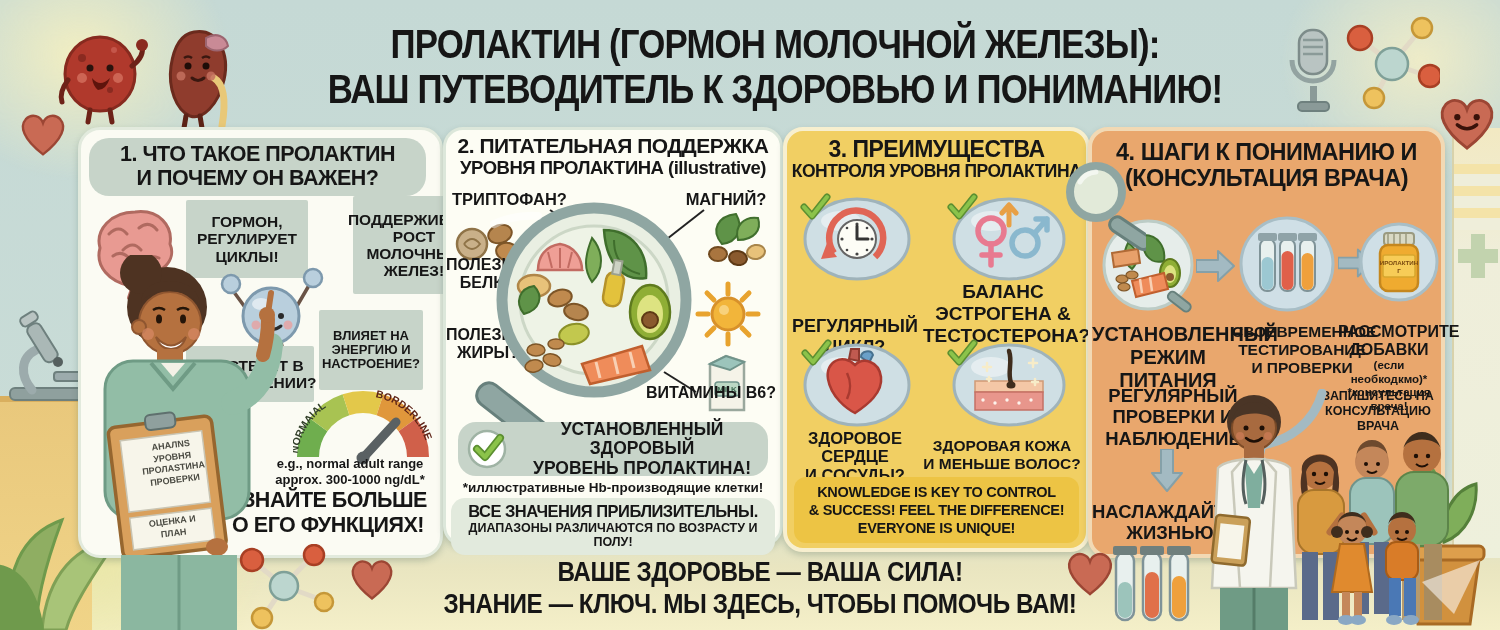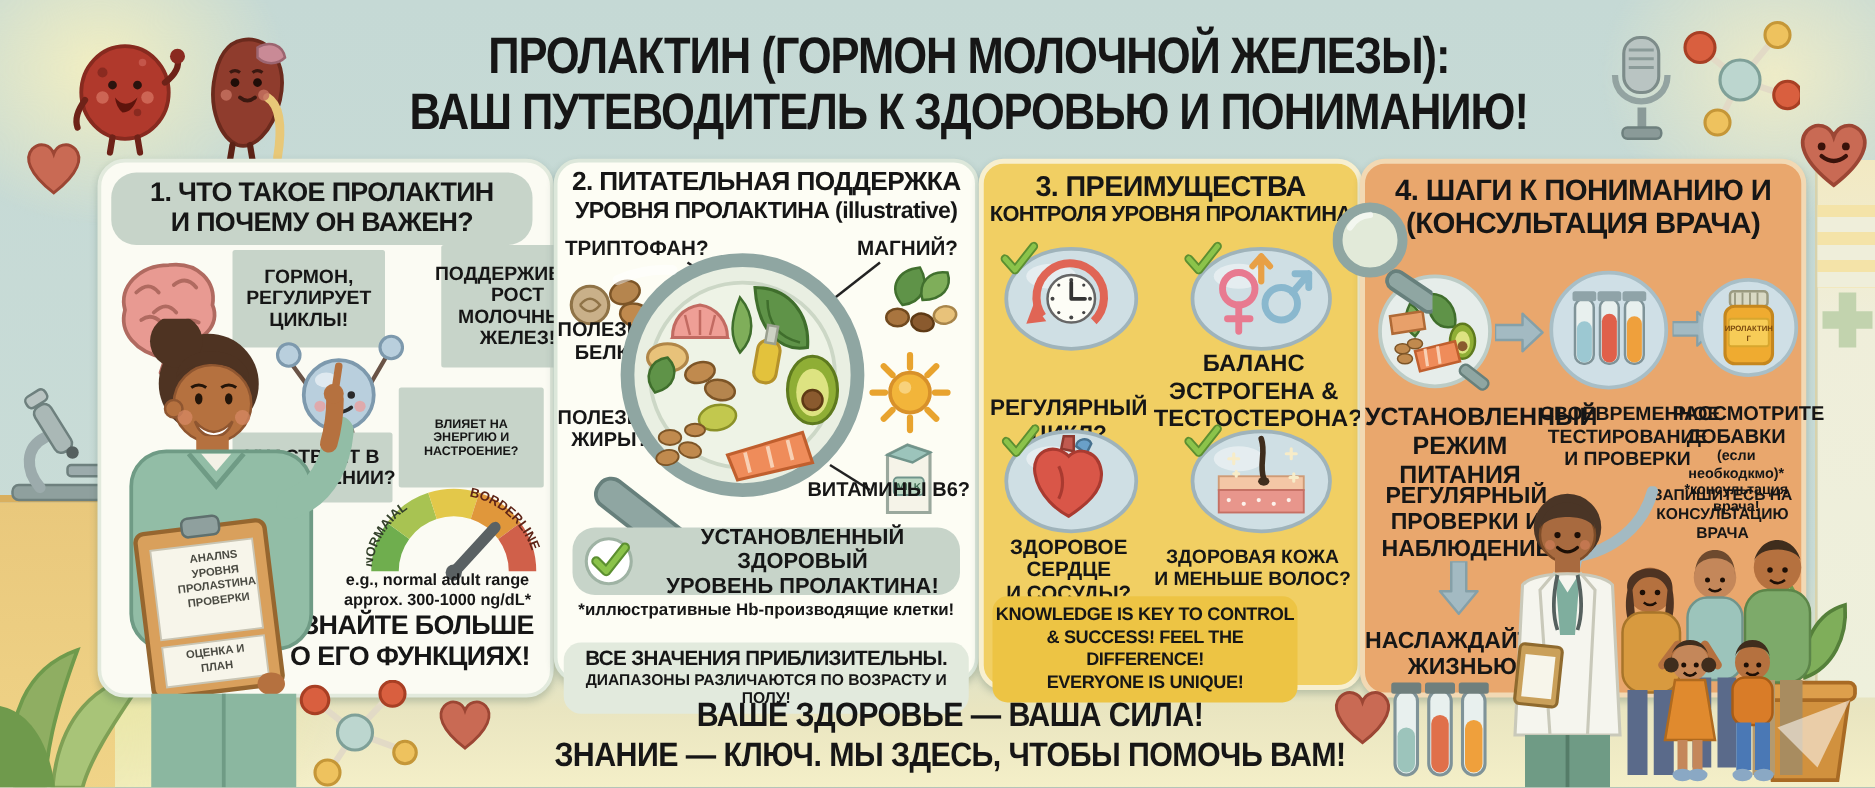--- a/index.html
+++ b/index.html
@@ -135,21 +135,21 @@
       <circle cx="60" cy="58" r="28" fill="#b9cfdd" stroke="#7d99ad" stroke-width="3"></circle>
       <ellipse cx="50" cy="46" rx="9" ry="6" fill="#ffffff" opacity=".55"></ellipse>
       <circle cx="52" cy="58" r="3" fill="#2a2a2a"></circle>
         <circle cx="70" cy="58" r="3" fill="#2a2a2a"></circle>
       <path d="M52 68 Q61 75 70 68" stroke="#2a2a2a" stroke-width="3" fill="none" stroke-linecap="round"></path>
       <circle cx="45" cy="67" r="4.5" fill="#e8a0a0" opacity=".8"></circle>
         <circle cx="77" cy="67" r="4.5" fill="#e8a0a0" opacity=".8"></circle>
     </svg>
     <div class="bubble abs pl" style="left:105px;top:216px;width:128px;height:56px;font-size:15.5px;">УЧАСТВУЕТ В
 РАЗМНОЖЕНИИ?</div>
-    <div class="bubble abs pl" style="left:238px;top:180px;width:116px;height:80px;font-size:10px;">ВЛИЯЕТ НА
+    <div class="bubble abs pl" style="left:238px;top:180px;width:104px;height:80px;font-size:13px;">ВЛИЯЕТ НА
 ЭНЕРГИЮ И
 НАСТРОЕНИЕ?</div>
 
     <svg class="abs" style="left:212px;top:252px;" width="140" height="84" viewBox="0 0 140 84">
       <defs>
           <path id="arcLbl" d="M4 80 A66 66 0 0 1 136 80" fill="none"></path>
         </defs>
       <g fill="none" stroke-width="22">
         <path d="M15 75 A55 55 0 0 1 25.5 42.7" stroke="#6fae4e"></path>
         <path d="M25.5 42.7 A55 55 0 0 1 53 22.7" stroke="#a8c352"></path>
@@ -290,21 +290,21 @@
     <div class="bubble abs" style="left:12px;top:292px;width:310px;height:54px;border-radius:18px;justify-content:flex-start;">
       <svg style="margin-left:8px;" width="42" height="42" viewBox="0 0 42 42">
         <circle cx="21" cy="21" r="18" fill="#fff" stroke="#9fb3a4" stroke-width="2.5"></circle>
         <path d="M11 21 L19 29 L34 10" fill="none" stroke="#5c8f31" stroke-width="8" stroke-linecap="round" stroke-linejoin="round"></path>
         <path d="M11 21 L19 29 L34 10" fill="none" stroke="#8bc34a" stroke-width="4.5" stroke-linecap="round" stroke-linejoin="round"></path>
       </svg>
       <div class="pl" style="font-size:17.5px;margin-left:8px;text-align:center;flex:1;">УСТАНОВЛЕННЫЙ ЗДОРОВЫЙ
 УРОВЕНЬ ПРОЛАКТИНА!</div>
     </div>
     <div class="abs ctr" style="left:0;top:350px;width:334px;font-size:13.5px;">*иллюстративные Hb-производящие клетки!</div>
-    <div class="abs ctr" style="left:5px;top:368px;width:324px;background:#e2eadd;border-radius:14px;padding:4px 0 6px;margin-top:16px;">
+    <div class="abs ctr" style="left:5px;top:368px;width:324px;background:#e2eadd;border-radius:14px;padding:4px 0 6px;">
       <div style="font-size:16.5px;letter-spacing:-.5px;">ВСЕ ЗНАЧЕНИЯ ПРИБЛИЗИТЕЛЬНЫ.</div>
       <div style="font-size:12.5px;">ДИАПАЗОНЫ РАЗЛИЧАЮТСЯ ПО ВОЗРАСТУ И ПОЛУ!</div>
     </div>
   </div>
 
   <div class="panel" style="left:783px;top:127px;width:299px;height:417px;background:#f1cf63;border:4px solid #f7efcf;border-radius:20px;">
     <div class="abs ctr" style="left:0;top:6px;width:299px;line-height:1.1;letter-spacing:-.5px;">
       <div style="font-size:23px;">3. ПРЕИМУЩЕСТВА</div>
       <div style="font-size:17.5px;">КОНТРОЛЯ УРОВНЯ ПРОЛАКТИНА</div>
     </div>
@@ -376,21 +376,21 @@
         <path d="M44 24 V32 M40 28 H48 M90 20 V28 M86 24 H94 M92 40 V46 M89 43 H95 M46 38 V42 M44 40 H48"></path>
       </g>
       <path d="M8 14 L16 23 L31 4" fill="none" stroke="#5c8f31" stroke-width="7" stroke-linecap="round" stroke-linejoin="round"></path>
       <path d="M8 14 L16 23 L31 4" fill="none" stroke="#8bc34a" stroke-width="4" stroke-linecap="round" stroke-linejoin="round"></path>
     </svg>
     <div class="abs ctr pl" style="left:132px;top:306px;width:166px;font-size:15.5px;line-height:1.15;">ЗДОРОВАЯ КОЖА
 И МЕНЬШЕ ВОЛОС?</div>
     <div class="abs ctr pl" style="left:6px;top:298px;width:124px;font-size:16.5px;line-height:1.12;">ЗДОРОВОЕ
 СЕРДЦЕ
 И СОСУДЫ?</div>
-    <div class="abs ctr pl" style="left:7px;top:346px;width:244px;background:#edc444;border-radius:12px;padding:6px 0;font-size:14.5px;line-height:1.25;letter-spacing:-.3px;">KNOWLEDGE IS KEY TO CONTROL
+    <div class="abs ctr pl" style="left:7px;top:346px;width:285px;background:#edc444;border-radius:12px;padding:6px 0;font-size:14.5px;line-height:1.25;letter-spacing:-.3px;">KNOWLEDGE IS KEY TO CONTROL
 &amp; SUCCESS! FEEL THE DIFFERENCE!
 EVERYONE IS UNIQUE!</div>
   </div>
 
   <div class="panel" style="left:1088px;top:127px;width:349px;height:423px;background:#e9a76d;border:4px solid #f2d9b4;border-radius:20px;">
     <div class="abs ctr" style="left:0;top:8px;width:349px;line-height:1.12;letter-spacing:-.5px;">
       <div style="font-size:23.5px;">4. ШАГИ К ПОНИМАНИЮ И</div>
       <div style="font-size:23.5px;">(КОНСУЛЬТАЦИЯ ВРАЧА)</div>
     </div>
 

